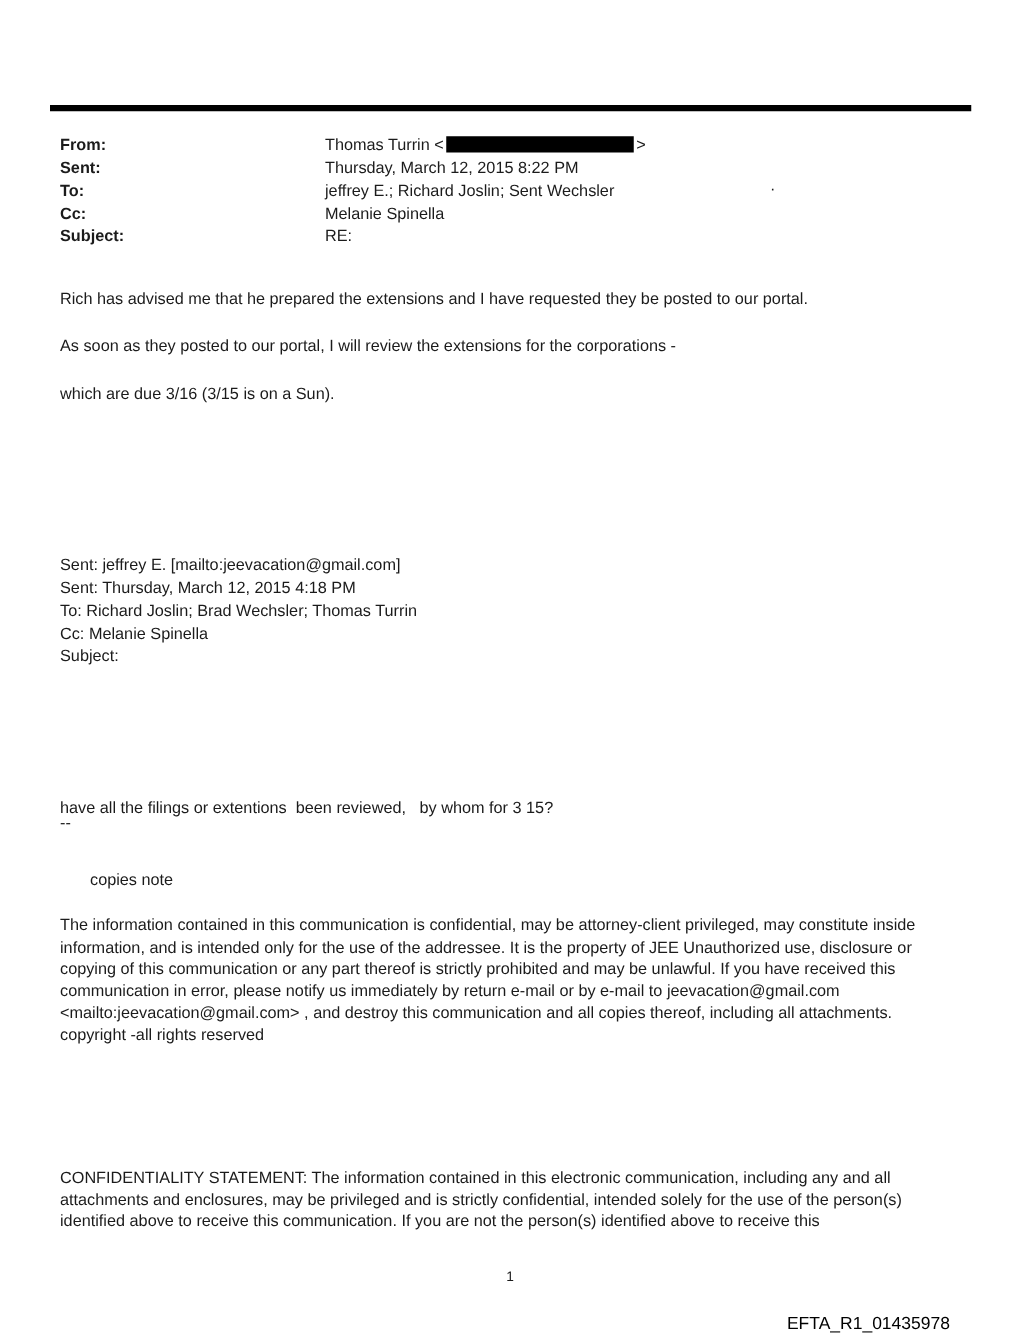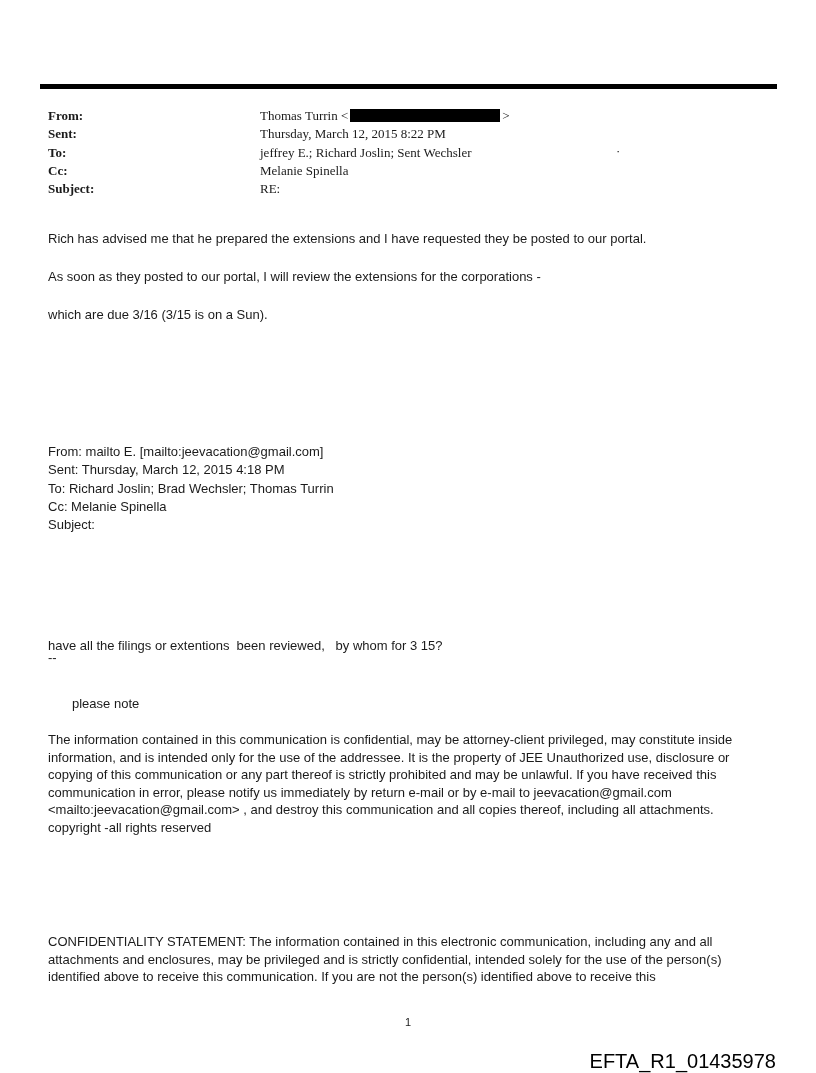--- a/index.html
+++ b/index.html
@@ -28,21 +28,20 @@
   .email-header {
     position: absolute;
     top: 107px;
     left: 48px;
     right: 40px;
     line-height: 18.3px;
   }
   .hrow {
     display: flex;
     align-items: flex-end;
-    font-family: Liberation Serif, serif;
   }
   .hlabel {
     flex: 0 0 212px;
     font-weight: 700;
   }
   .hvalue {
     flex: 1 1 auto;
   }
   .redaction {
     display: inline-block;
@@ -110,22 +109,22 @@
     position: absolute;
     top: 1016px;
     left: 0;
     width: 100%;
     text-align: center;
     font-size: 11px;
   }
   .bates-number {
     position: absolute;
     top: 1050px;
-    right: 40px;
-    font-size: 20px;
+    right: 56px;
+    font-size: 14px;
     color: #000000;
   }
 </style>
 </head>
 <body>
 
 <div class="page">
 
   <div class="top-rule"></div>
 
@@ -152,32 +151,32 @@
     </div>
   </div>
 
   <span class="stray-mark">·</span>
 
   <div class="para para-2">As soon as they posted to our portal, I will review the extensions for the corporations -</div>
   <div class="para para-1">Rich has advised me that he prepared the extensions and I have requested they be posted to our portal.</div>
   <div class="para para-3">which are due 3/16 (3/15 is on a Sun).</div>
 
   <div class="quoted-header">
-    <div>From: mailto E. [mailto:jeevacation@gmail.com]</div>
+    <div>Sent: jeffrey E. [mailto:jeevacation@gmail.com]</div>
     <div>Sent: Thursday, March 12, 2015 4:18 PM</div>
     <div>To: Richard Joslin; Brad Wechsler; Thomas Turrin</div>
     <div>Cc: Melanie Spinella</div>
     <div>Subject:</div>
   </div>
 
   <div class="question">have all the filings or extentions  been reviewed,   by whom for 3 15?</div>
 
   <div class="sig-dashes">--</div>
 
-  <div class="note-heading">please note</div>
+  <div class="note-heading">copies note</div>
 
   <div class="disclaimer">The information contained in this communication is confidential, may be attorney-client privileged, may constitute inside information, and is intended only for the use of the addressee. It is the property of JEE Unauthorized use, disclosure or copying of this communication or any part thereof is strictly prohibited and may be unlawful. If you have received this communication in error, please notify us immediately by return e-mail or by e-mail to jeevacation@gmail.com &lt;mailto:jeevacation@gmail.com&gt; , and destroy this communication and all copies thereof, including all attachments. copyright -all rights reserved</div>
 
   <div class="footer-statement">CONFIDENTIALITY STATEMENT: The information contained in this electronic communication, including any and all attachments and enclosures, may be privileged and is strictly confidential, intended solely for the use of the person(s) identified above to receive this communication. If you are not the person(s) identified above to receive this</div>
 
   <div class="page-number">1</div>
 
   <div class="bates-number">EFTA_R1_01435978</div>
 
 </div>

